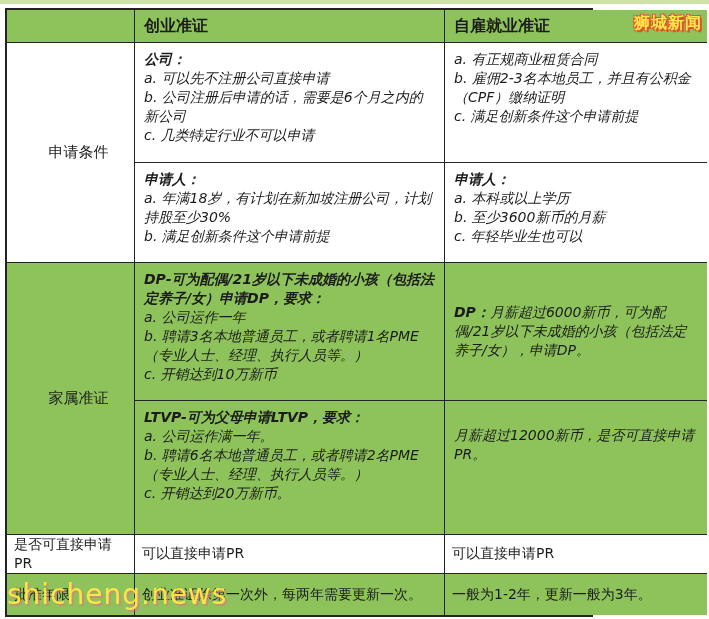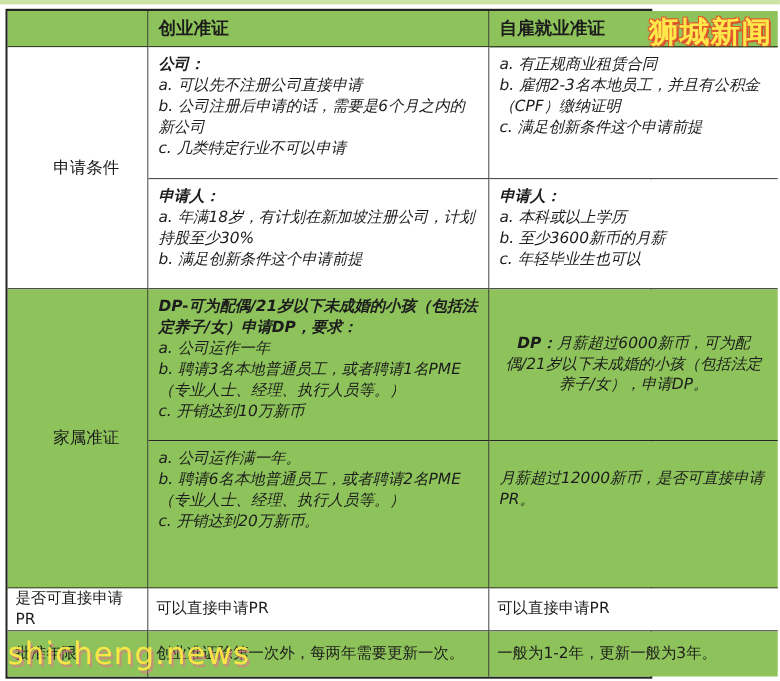--- a/index.html
+++ b/index.html
@@ -14,25 +14,25 @@
     font-size:14px;line-height:1.36;overflow:hidden;overflow-wrap:break-word;}
   .nr{border-right:none;}
   .nb{border-bottom:none;}
   .green{background:#8dc35a;}
   .white{background:#ffffff;}
   .hdr{display:flex;align-items:center;padding:0 9px;font-weight:bold;font-size:16px;}
   .rel{position:relative;}
   .rowlabel-c{display:flex;align-items:center;justify-content:center;font-size:15px;padding-left:16px;}
   .rowlabel-l{display:flex;align-items:center;padding:0 7px;font-size:14px;}
   .pad{padding:7px 9px;}
-  .vcenter{display:flex;flex-direction:column;justify-content:center;text-align:center;}
+  .vcenter{display:flex;flex-direction:column;justify-content:center;}
   .b{font-weight:bold;}
   .line{margin:0;font-style:italic;}
   .gap-top{margin-top:18px;}
-  .brand-mark{position:absolute;right:5px;top:2px;font-size:27px;font-weight:bold;letter-spacing:1px;
+  .brand-mark{position:absolute;right:5px;top:2px;font-size:16px;font-weight:bold;letter-spacing:1px;
     color:#ffe84a;
     text-shadow:-1px -1px 0 #e0592e,1px -1px 0 #e0592e,-1px 1px 0 #e0592e,1px 1px 0 #e0592e,2px 2px 0 #d4512a;}
   .site-mark{position:absolute;left:7px;top:578px;font-size:28px;letter-spacing:1px;
     color:rgba(255,233,70,0.95);
     text-shadow:2px 2px 0 rgba(236,110,140,0.55);
     z-index:5;pointer-events:none;}
 </style>
 </head>
 <body>
 
@@ -81,20 +81,21 @@
     <p class="line b">DP-可为配偶/21岁以下未成婚的小孩（包括法定养子/女）申请DP，要求：</p>
     <p class="line">a. 公司运作一年</p>
     <p class="line">b. 聘请3名本地普通员工，或者聘请1名PME（专业人士、经理、执行人员等。）</p>
     <p class="line">c. 开销达到10万新币</p>
   </div>
   <div class="c green pad nr vcenter">
     <p class="line"><span class="b">DP：</span><span>月薪超过6000新币，可为配偶/21岁以下未成婚的小孩（包括法定养子/女），申请DP。</span></p>
   </div>
 
   <div class="c green pad">
+    <p class="line b">LTVP-可为父母申请LTVP，要求：</p>
     <p class="line">a. 公司运作满一年。</p>
     <p class="line">b. 聘请6名本地普通员工，或者聘请2名PME（专业人士、经理、执行人员等。）</p>
     <p class="line">c. 开销达到20万新币。</p>
   </div>
   <div class="c green pad nr">
     <p class="line gap-top">月薪超过12000新币，是否可直接申请PR。</p>
   </div>
 
   <div class="c white rowlabel-l">是否可直接申请PR</div>
   <div class="c white rowlabel-l">可以直接申请PR</div>

